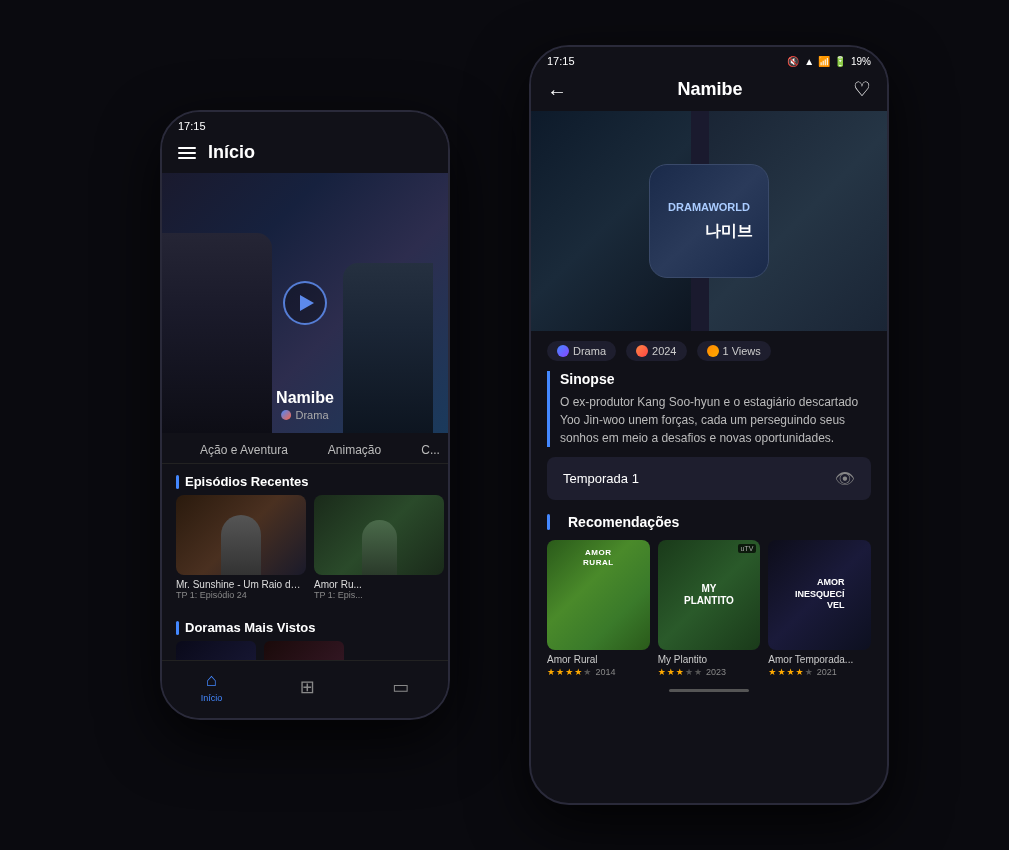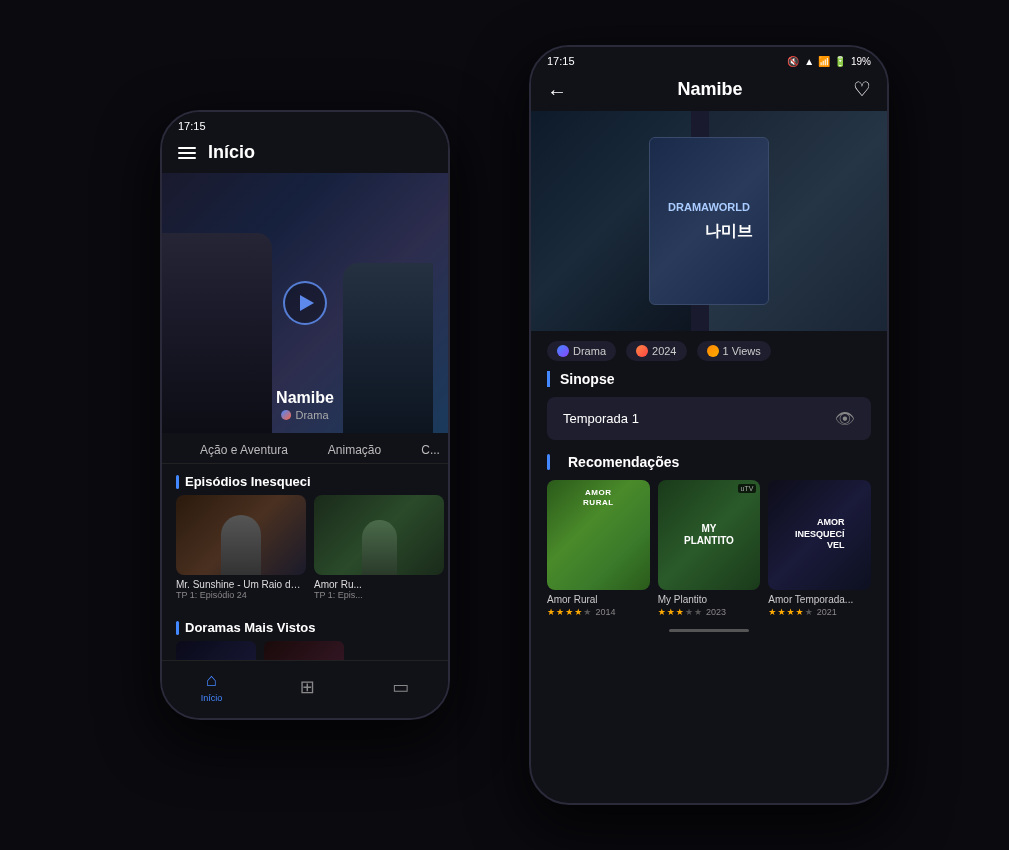--- a/index.html
+++ b/index.html
@@ -337,22 +337,22 @@
       overflow: hidden;
       background: #1a1a2e;
     }
 
     .detail-poster {
       position: absolute;
       left: 50%;
       top: 50%;
       transform: translate(-50%, -50%);
       width: 120px;
-      height: 168px;
-      border-radius: 6px;
+      height: 114px;
+      border-radius: 18px;
       background: linear-gradient(135deg, #1a2a4a 0%, #2a3a5a 50%, #1a2a4a 100%);
       display: flex;
       flex-direction: column;
       align-items: center;
       justify-content: center;
       overflow: hidden;
       border: 1px solid #3a4a6a;
     }
 
     .poster-text {
@@ -656,21 +656,21 @@
   </div>
 
   <div class="categories-row">
     <span class="category-item">Ação e Aventura</span>
     <span class="category-item">Animação</span>
     <span class="category-item">C...</span>
   </div>
 
   <div class="section-header">
     <div class="section-bar"></div>
-    <span class="section-title">Episódios Inesqueci</span>
+    <span class="section-title">Episódios Recentes</span>
   </div>
 
   <div class="episodes-row">
 
     <div class="episode-card">
       <div class="episode-thumb ep-thumb-1">
         <div class="thumb-person">
           <div class="ep-person-shape"></div>
         </div>
       </div>
@@ -759,20 +759,21 @@
       <span>2024</span>
     </div>
     <div class="tag">
       <span class="tag-dot tag-dot-views"></span>
       <span>1 Views</span>
     </div>
   </div>
 
   <div style="border-left: 3px solid #4488ff; margin: 0 16px 10px; padding-left: 10px;">
     <div class="synopsis-title">Sinopse</div>
+    <div class="synopsis-text">O ex-produtor Kang Soo-hyun e o estagiário descartado Yoo Jin-woo unem forças, cada um perseguindo seus sonhos em meio a desafios e novas oportunidades.</div>
   </div>
 
   <div class="season-row">
     <span class="season-label">Temporada 1</span>
     <span class="eye-icon">👁</span>
   </div>
 
   <div class="recommendations-section">
     <div class="rec-header">
       <div class="rec-bar"></div>

